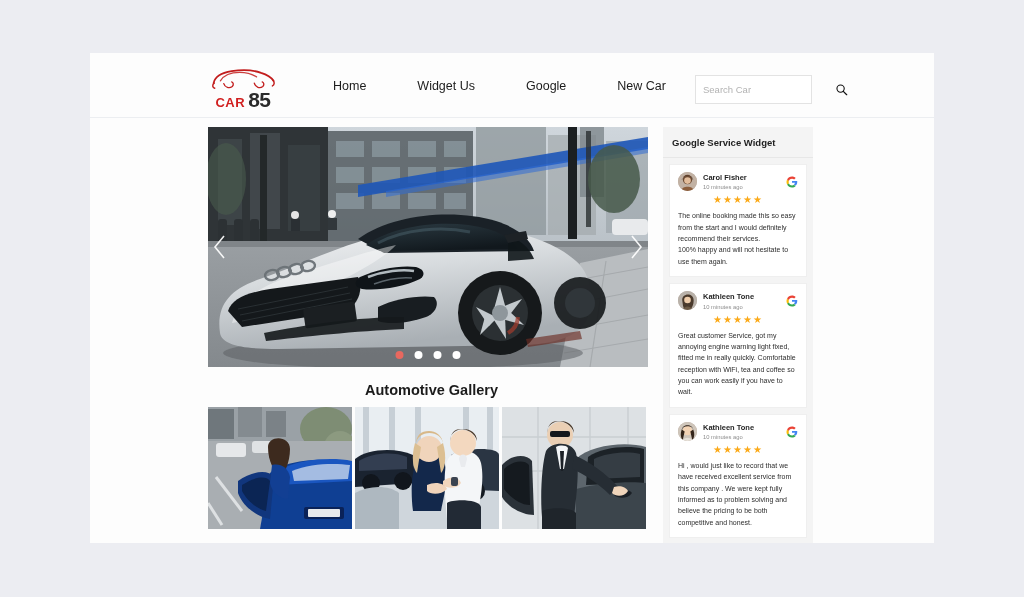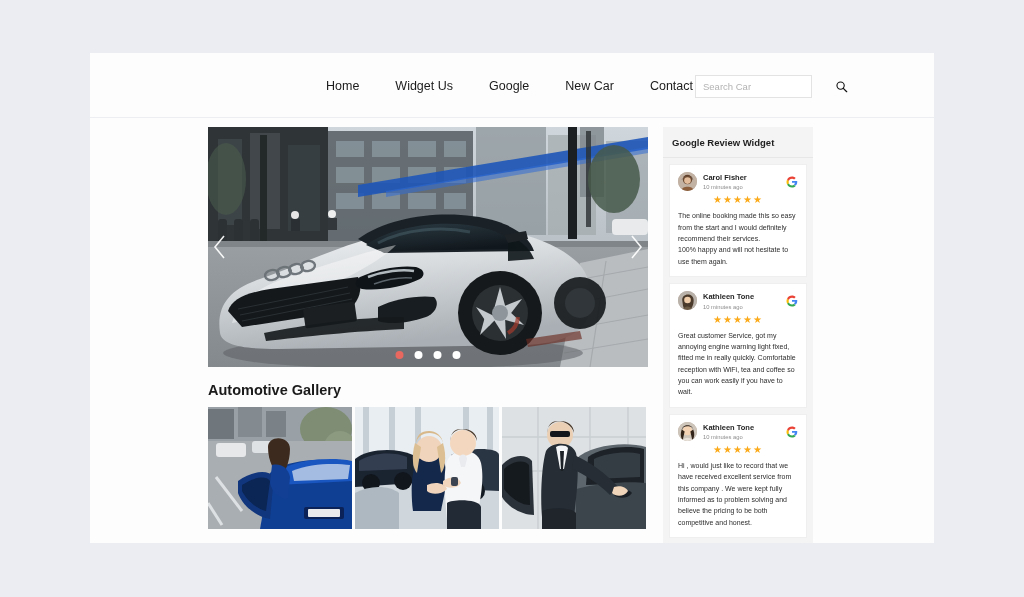--- a/index.html
+++ b/index.html
@@ -64,41 +64,41 @@
   .brand-num-text {
     font-size: 21px;
     font-weight: bold;
     color: #2b2b2b;
     letter-spacing: -0.5px;
     margin-left: 3px;
   }
 
   .main-nav {
     position: absolute;
-    left: 236px;
+    left: 243px;
     top: 0;
     height: 65px;
     display: flex;
     align-items: center;
-    gap: 36px;
+    gap: 51px;
   }
   .nav-link {
     font-size: 12.5px;
     color: #1c1c1c;
     text-decoration: none;
     white-space: nowrap;
     cursor: pointer;
   }
 
   .search-wrap {
     position: absolute;
     left: 605px;
     top: 22px;
     width: 117px;
-    height: 23px;
+    height: 29px;
     border: 1px solid #e3e3e3;
     background: #fff;
     display: flex;
     align-items: center;
     padding: 0 7px;
   }
   .search-input {
     flex: 1;
     border: none;
     outline: none;
@@ -160,20 +160,21 @@
     cursor: pointer;
   }
   .dot.active { background: #e8685f; }
 
   
   .gallery-title {
     margin: 15px 0 9px 0;
     font-size: 14.5px;
     font-weight: bold;
     color: #1b1b1b;
+    text-align: center;
   }
   .gallery-row {
     display: flex;
     gap: 3px;
   }
   .gallery-item {
     position: relative;
     width: 144px;
     height: 122px;
     overflow: hidden;
@@ -253,20 +254,34 @@
     white-space: pre-line;
   }
 </style>
 </head>
 <body>
 
 <div class="page-card">
 
   <header class="site-header">
 
+    <div class="brand-logo">
+      <svg class="brand-car-svg" viewBox="0 0 120 46">
+        <path d="M8 32 C10 22 22 14 40 11 C58 8 78 9 92 14 C102 17 110 22 114 28" fill="none" stroke="#c21d1d" stroke-width="3.2" stroke-linecap="round"></path>
+        <path d="M20 28 C26 18 40 13 54 13 C66 13 76 16 84 21" fill="none" stroke="#c21d1d" stroke-width="2.2" stroke-linecap="round" opacity="0.85"></path>
+        <path d="M113 27 C116 30 116 35 112 37" fill="none" stroke="#c21d1d" stroke-width="2.6" stroke-linecap="round"></path>
+        <path d="M9 32 C5 35 6 40 10 41" fill="none" stroke="#c21d1d" stroke-width="2.6" stroke-linecap="round"></path>
+        <path d="M26 33 C28 40 36 42 41 38 C44 35 43 31 40 30" fill="none" stroke="#c21d1d" stroke-width="2.4" stroke-linecap="round"></path>
+        <path d="M80 32 C82 40 90 42 95 38 C98 35 97 31 94 30" fill="none" stroke="#c21d1d" stroke-width="2.4" stroke-linecap="round"></path>
+      </svg>
+      <div class="brand-wordmark">
+        <span class="brand-car-text">CAR</span>
+        <span class="brand-num-text">85</span>
+      </div>
+    </div>
 
     <nav class="main-nav">
       <a class="nav-link">Home</a>
       <a class="nav-link">Widget Us</a>
       <a class="nav-link">Google</a>
       <a class="nav-link">New Car</a>
       <a class="nav-link">Contact Us</a>
     </nav>
 
     <div class="search-wrap">
@@ -539,21 +554,21 @@
             <path d="M58 44 L62 44 L61 64 L59 64 Z" fill="#1b2026"></path>
             <path d="M72 48 C86 54 104 66 116 80 L108 88 C96 76 80 66 70 62 Z" fill="#262d34"></path>
             <path d="M112 80 C118 78 124 80 126 84 C122 90 114 90 110 86 Z" fill="#f0d5bb"></path>
             <path d="M40 104 C48 100 70 100 74 106 L74 122 L40 122 Z" fill="#1f252b"></path>
           </svg>
         </div>
       </div>
     </div>
 
     <aside class="review-widget">
-      <div class="widget-header">Google Review Widget</div>
+      <div class="widget-header">Google Service Widget</div>
       <div class="widget-scroll">
 
         <div class="review-card">
           <div class="review-top">
             <div class="avatar">
               <svg class="avatar-inner" viewBox="0 0 40 40">
                 <rect width="40" height="40" fill="#c2b2a4"></rect>
                 <circle cx="20" cy="16" r="10" fill="#6b4a33"></circle>
                 <circle cx="20" cy="18" r="7" fill="#e3bd9b"></circle>
                 <path d="M8 18 C8 4 32 4 32 18 C30 10 24 7 20 7 C14 7 9 10 8 18 Z" fill="#3b2718"></path>

